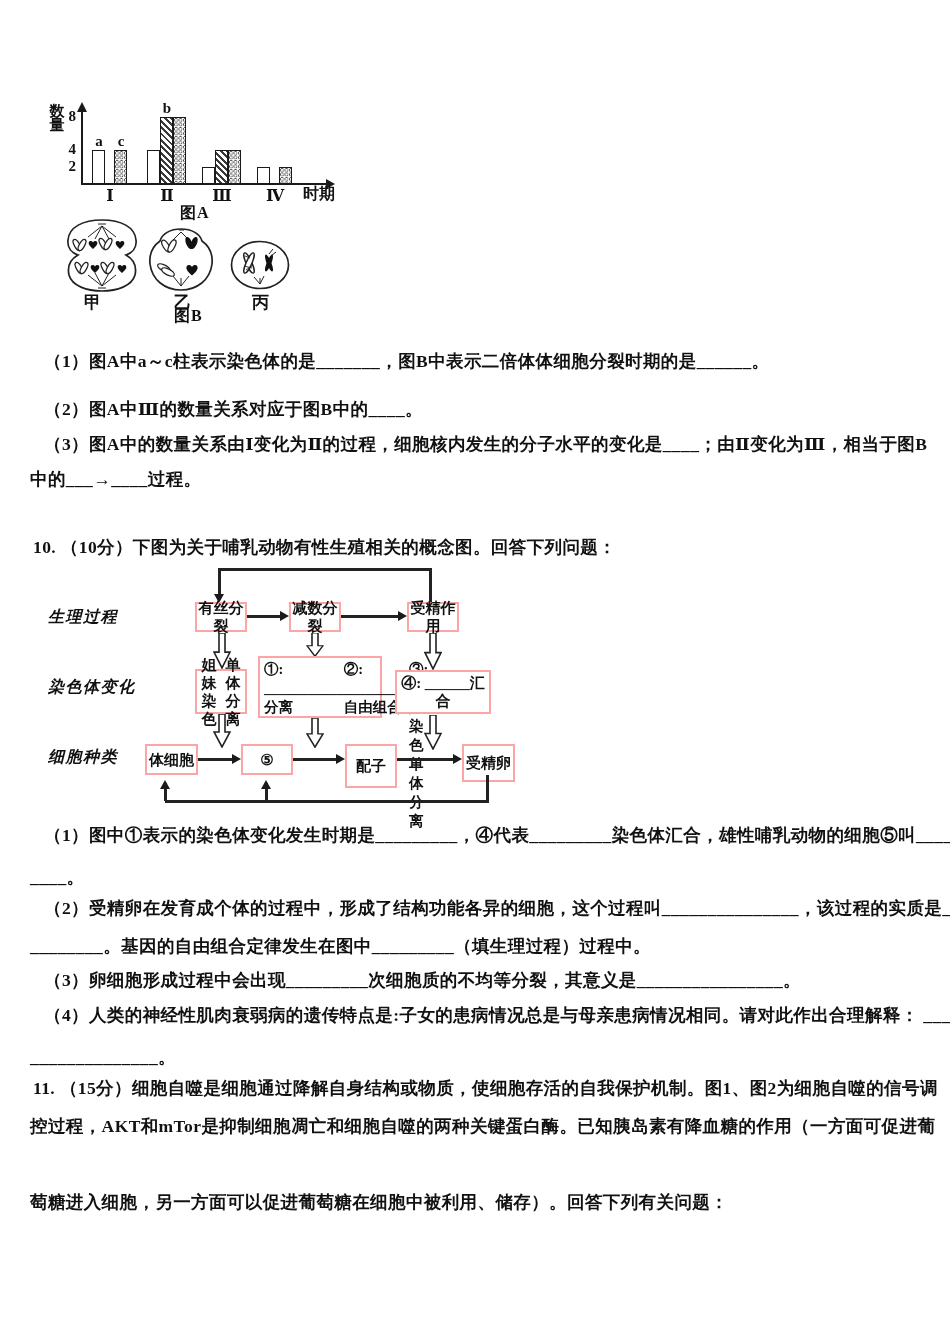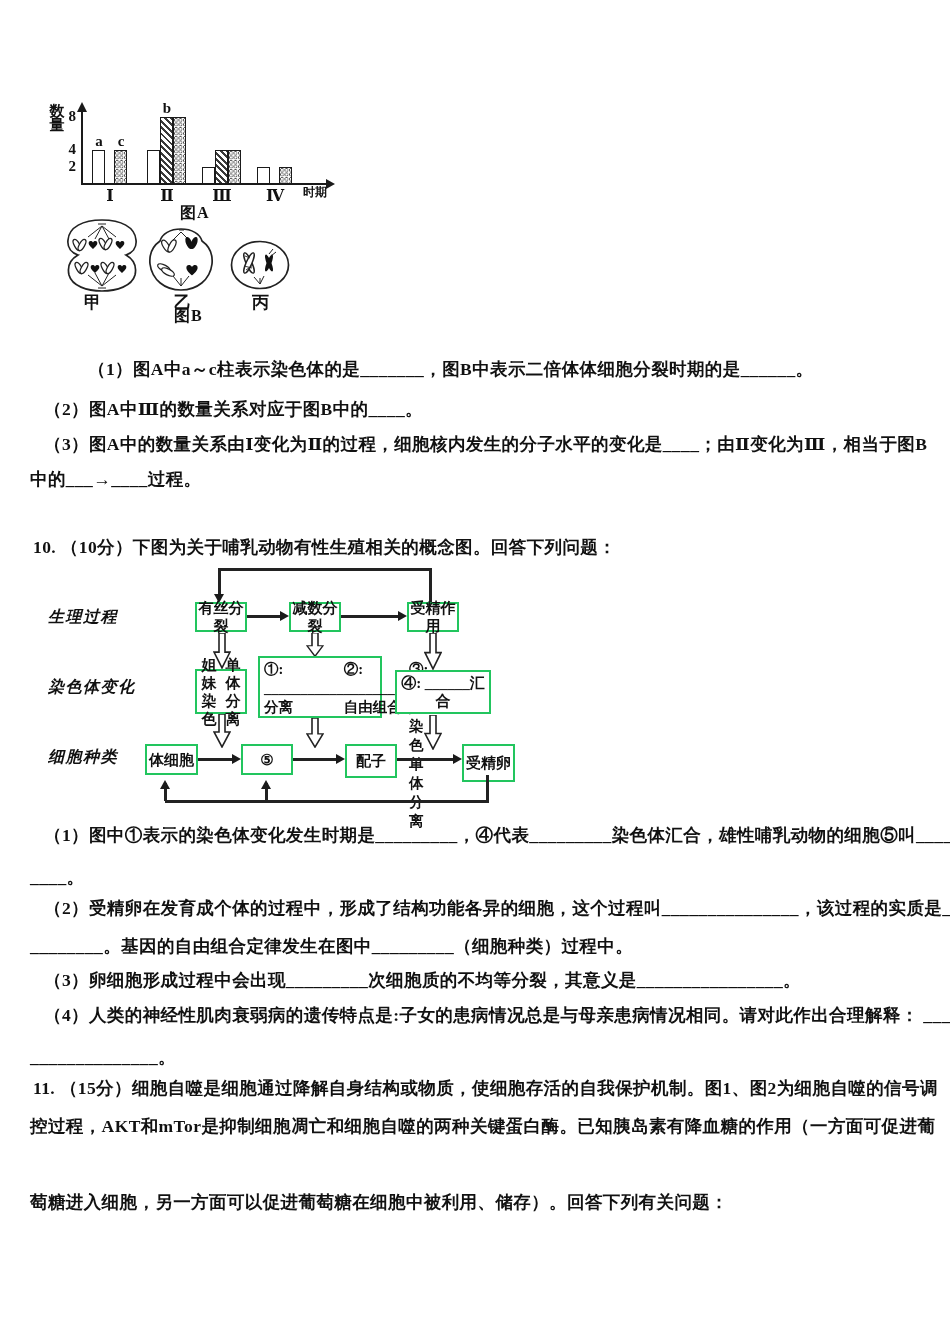--- a/index.html
+++ b/index.html
@@ -16,24 +16,24 @@
   .ah-u{position:absolute;width:0;height:0;border:5px solid transparent;border-bottom:10px solid #1a1a1a;}
   .ah-d{position:absolute;width:0;height:0;border:5px solid transparent;border-top:9px solid #1a1a1a;}
   .ah-up-s{position:absolute;width:0;height:0;border:5px solid transparent;border-bottom:9px solid #1a1a1a;}
   .bar{position:absolute;box-sizing:border-box;border:1.4px solid #1a1a1a;background:#fff;}
   .bar.diagonal{background-image:repeating-linear-gradient(45deg,#ffffff 0 2.5px,#3a3a3a 2.5px 4.5px);}
   .bar.crosshatch{background-image:radial-gradient(circle at 2px 2px,#ffffff 1px,#3a3a3a 1.6px,#ffffff 2.2px);background-size:4.5px 4.5px;}
   .bar-lab{position:absolute;font-size:15px;font-weight:700;width:14px;text-align:center;}
   .tick{position:absolute;width:20px;text-align:right;font-size:15px;font-weight:700;line-height:16px;}
   .catlab{position:absolute;width:22px;text-align:center;font-size:16px;font-weight:700;}
   .ylab{position:absolute;width:18px;font-size:15px;font-weight:700;line-height:13.5px;text-align:center;word-break:break-all;}
-  .xlab{position:absolute;font-size:12px;font-weight:700;}
+  .xlab{position:absolute;font-size:16px;font-weight:700;}
   .figcap{position:absolute;font-size:16px;font-weight:700;letter-spacing:1px;}
   
-  .fbox{position:absolute;box-sizing:border-box;border:2px solid #22c55e;background:#fff;
+  .fbox{position:absolute;box-sizing:border-box;border:2px solid #fca5a5;background:#fff;
         display:flex;align-items:center;justify-content:center;text-align:center;
         font-size:15px;font-weight:700;line-height:18px;}
   .fbox.multiline{}
   .fbox.lefttext{justify-content:flex-start;text-align:left;padding:2px 4px;}
   .fline{position:absolute;background:#222;}
   .rowlab{position:absolute;font-size:16px;font-weight:700;font-style:italic;letter-spacing:1.5px;white-space:nowrap;}
   .hollow{position:absolute;}
   svg{display:block;}
   .celllab{position:absolute;font-size:17px;font-weight:700;}
 </style>
@@ -133,21 +133,21 @@
     <g stroke="#222" stroke-width="1">
       <path d="M31,45 L25,38 M31,45 L35,37 M31,45 L31,39 M44,10 L40,15 M47,13 L42,17"></path>
     </g>
   </svg>
 
   <div class="celllab" style="left:84px;top:291px;">甲</div>
   <div class="celllab" style="left:174px;top:291px;">乙</div>
   <div class="celllab" style="left:252px;top:291px;">丙</div>
   <div class="figcap" style="left:174px;top:306px;">图B</div>
 
-  <div class="tl" style="left:44px;top:358px;margin-left:44px;">（1）图A中a～c柱表示染色体的是_______，图B中表示二倍体体细胞分裂时期的是______。</div>
+  <div class="tl" style="left:44px;top:350px;">（1）图A中a～c柱表示染色体的是_______，图B中表示二倍体体细胞分裂时期的是______。</div>
   <div class="tl" style="left:44px;top:398px;">（2）图A中Ⅲ的数量关系对应于图B中的____。</div>
   <div class="tl" style="left:44px;top:433px;">（3）图A中的数量关系由Ⅰ变化为Ⅱ的过程，细胞核内发生的分子水平的变化是____；由Ⅱ变化为Ⅲ，相当于图B</div>
   <div class="tl" style="left:30px;top:468px;">中的___→____过程。</div>
 
   <div class="tl" style="left:33px;top:536px;">10. （10分）下图为关于哺乳动物有性生殖相关的概念图。回答下列问题：</div>
 
   <div style="position:absolute;left:0;top:0;width:950px;height:1344px;pointer-events:none;">
 
     <div class="rowlab" style="left:48px;top:607px;">生理过程</div>
     <div class="rowlab" style="left:48px;top:677px;">染色体变化</div>
@@ -193,42 +193,42 @@
       </svg>
     <svg class="hollow" style="left:306px;top:718px;" width="18" height="30" viewBox="0 0 18 34" preserveAspectRatio="none">
         <path d="M6 0 L6 18 L1 18 L9 33 L17 18 L12 18 L12 0 Z" fill="#fff" stroke="#222" stroke-width="1.6"></path>
       </svg>
     <svg class="hollow" style="left:424px;top:715px;" width="18" height="35" viewBox="0 0 18 34" preserveAspectRatio="none">
         <path d="M6 0 L6 18 L1 18 L9 33 L17 18 L12 18 L12 0 Z" fill="#fff" stroke="#222" stroke-width="1.6"></path>
       </svg>
 
     <div class="fbox" style="left:145px;top:744px;width:53px;height:31px;">体细胞</div>
     <div class="fbox" style="left:241px;top:744px;width:52px;height:31px;">⑤</div>
-    <div class="fbox" style="left:345px;top:744px;width:52px;height:34px;">配子</div>
+    <div class="fbox" style="left:345px;top:744px;width:52px;height:44px;">配子</div>
     <div class="fbox" style="left:462px;top:744px;width:53px;height:38px;">受精卵</div>
 
     <div class="fline" style="left:198px;top:758px;width:35px;height:2.5px;"></div>
     <div class="ah-r" style="left:232px;top:754px;"></div>
     <div class="fline" style="left:293px;top:758px;width:44px;height:2.5px;"></div>
     <div class="ah-r" style="left:336px;top:754px;"></div>
     <div class="fline" style="left:397px;top:758px;width:57px;height:2.5px;"></div>
     <div class="ah-r" style="left:453px;top:754px;"></div>
 
     <div class="fline" style="left:486px;top:775px;width:3px;height:27px;"></div>
     <div class="fline" style="left:165px;top:800px;width:324px;height:2.5px;"></div>
     <div class="fline" style="left:164px;top:783px;width:2.5px;height:18px;"></div>
     <div class="ah-up-s" style="left:160px;top:775px;"></div>
     <div class="fline" style="left:265px;top:783px;width:2.5px;height:18px;"></div>
     <div class="ah-up-s" style="left:261px;top:775px;"></div>
   </div>
 
   <div class="tl" style="left:44px;top:824px;">（1）图中①表示的染色体变化发生时期是_________，④代表_________染色体汇合，雄性哺乳动物的细胞⑤叫_____</div>
   <div class="tl" style="left:30px;top:866px;">____。</div>
   <div class="tl" style="left:44px;top:897px;">（2）受精卵在发育成个体的过程中，形成了结构功能各异的细胞，这个过程叫_______________，该过程的实质是_</div>
-  <div class="tl" style="left:30px;top:935px;">________。基因的自由组合定律发生在图中_________（细胞种类）过程中。</div>
+  <div class="tl" style="left:30px;top:935px;">________。基因的自由组合定律发生在图中_________（填生理过程）过程中。</div>
   <div class="tl" style="left:44px;top:969px;">（3）卵细胞形成过程中会出现_________次细胞质的不均等分裂，其意义是________________。</div>
   <div class="tl" style="left:44px;top:1004px;">（4）人类的神经性肌肉衰弱病的遗传特点是:子女的患病情况总是与母亲患病情况相同。请对此作出合理解释： ____</div>
   <div class="tl" style="left:30px;top:1046px;">______________。</div>
 
   <div class="tl" style="left:33px;top:1077px;">11. （15分）细胞自噬是细胞通过降解自身结构或物质，使细胞存活的自我保护机制。图1、图2为细胞自噬的信号调</div>
   <div class="tl" style="left:30px;top:1115px;">控过程，AKT和mTor是抑制细胞凋亡和细胞自噬的两种关键蛋白酶。已知胰岛素有降血糖的作用（一方面可促进葡</div>
   <div class="tl" style="left:30px;top:1153px;margin-top:38px;">萄糖进入细胞，另一方面可以促进葡萄糖在细胞中被利用、储存）。回答下列有关问题：</div>
 
 </div>
 

